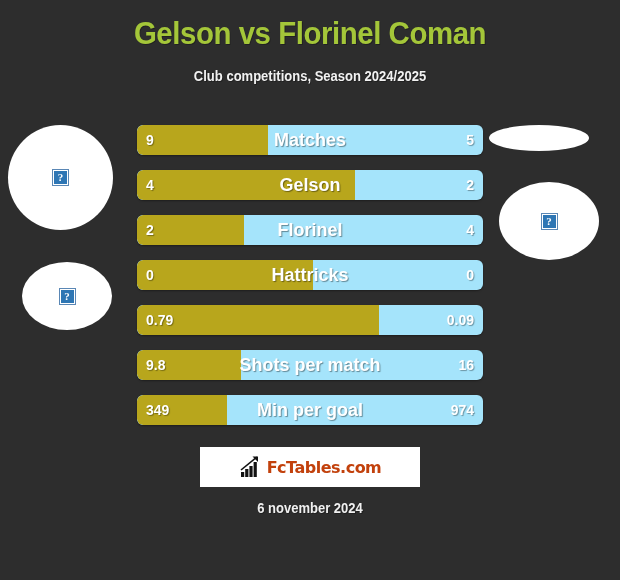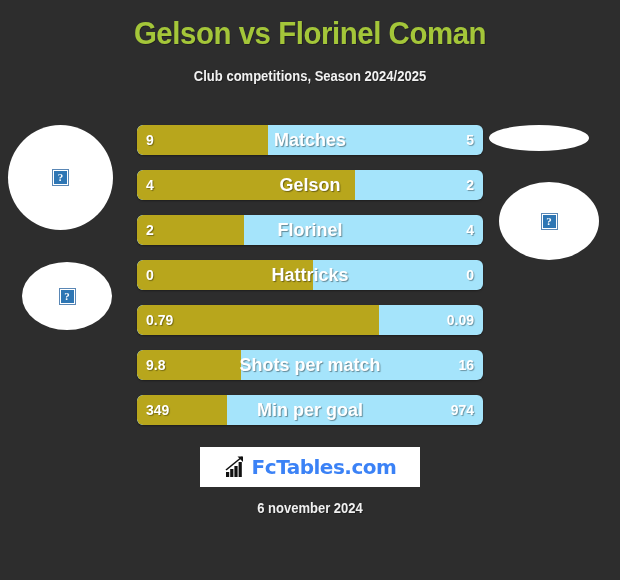--- a/index.html
+++ b/index.html
@@ -144,22 +144,22 @@
     top: 447px;
     width: 220px;
     height: 40px;
     background: #ffffff;
     display: flex;
     align-items: center;
     justify-content: center;
     gap: 4px;
   }
   .logo-text {
-    color: #3b82f6;
-    font-size: 20px;
+    color: #c2410c;
+    font-size: 16px;
     font-weight: bold;
     font-family: "DejaVu Sans", sans-serif;
     letter-spacing: -0.5px;
   }
   .logo-icon { display: block; }
 
   
   .date {
     position: absolute;
     left: 0; right: 0;

